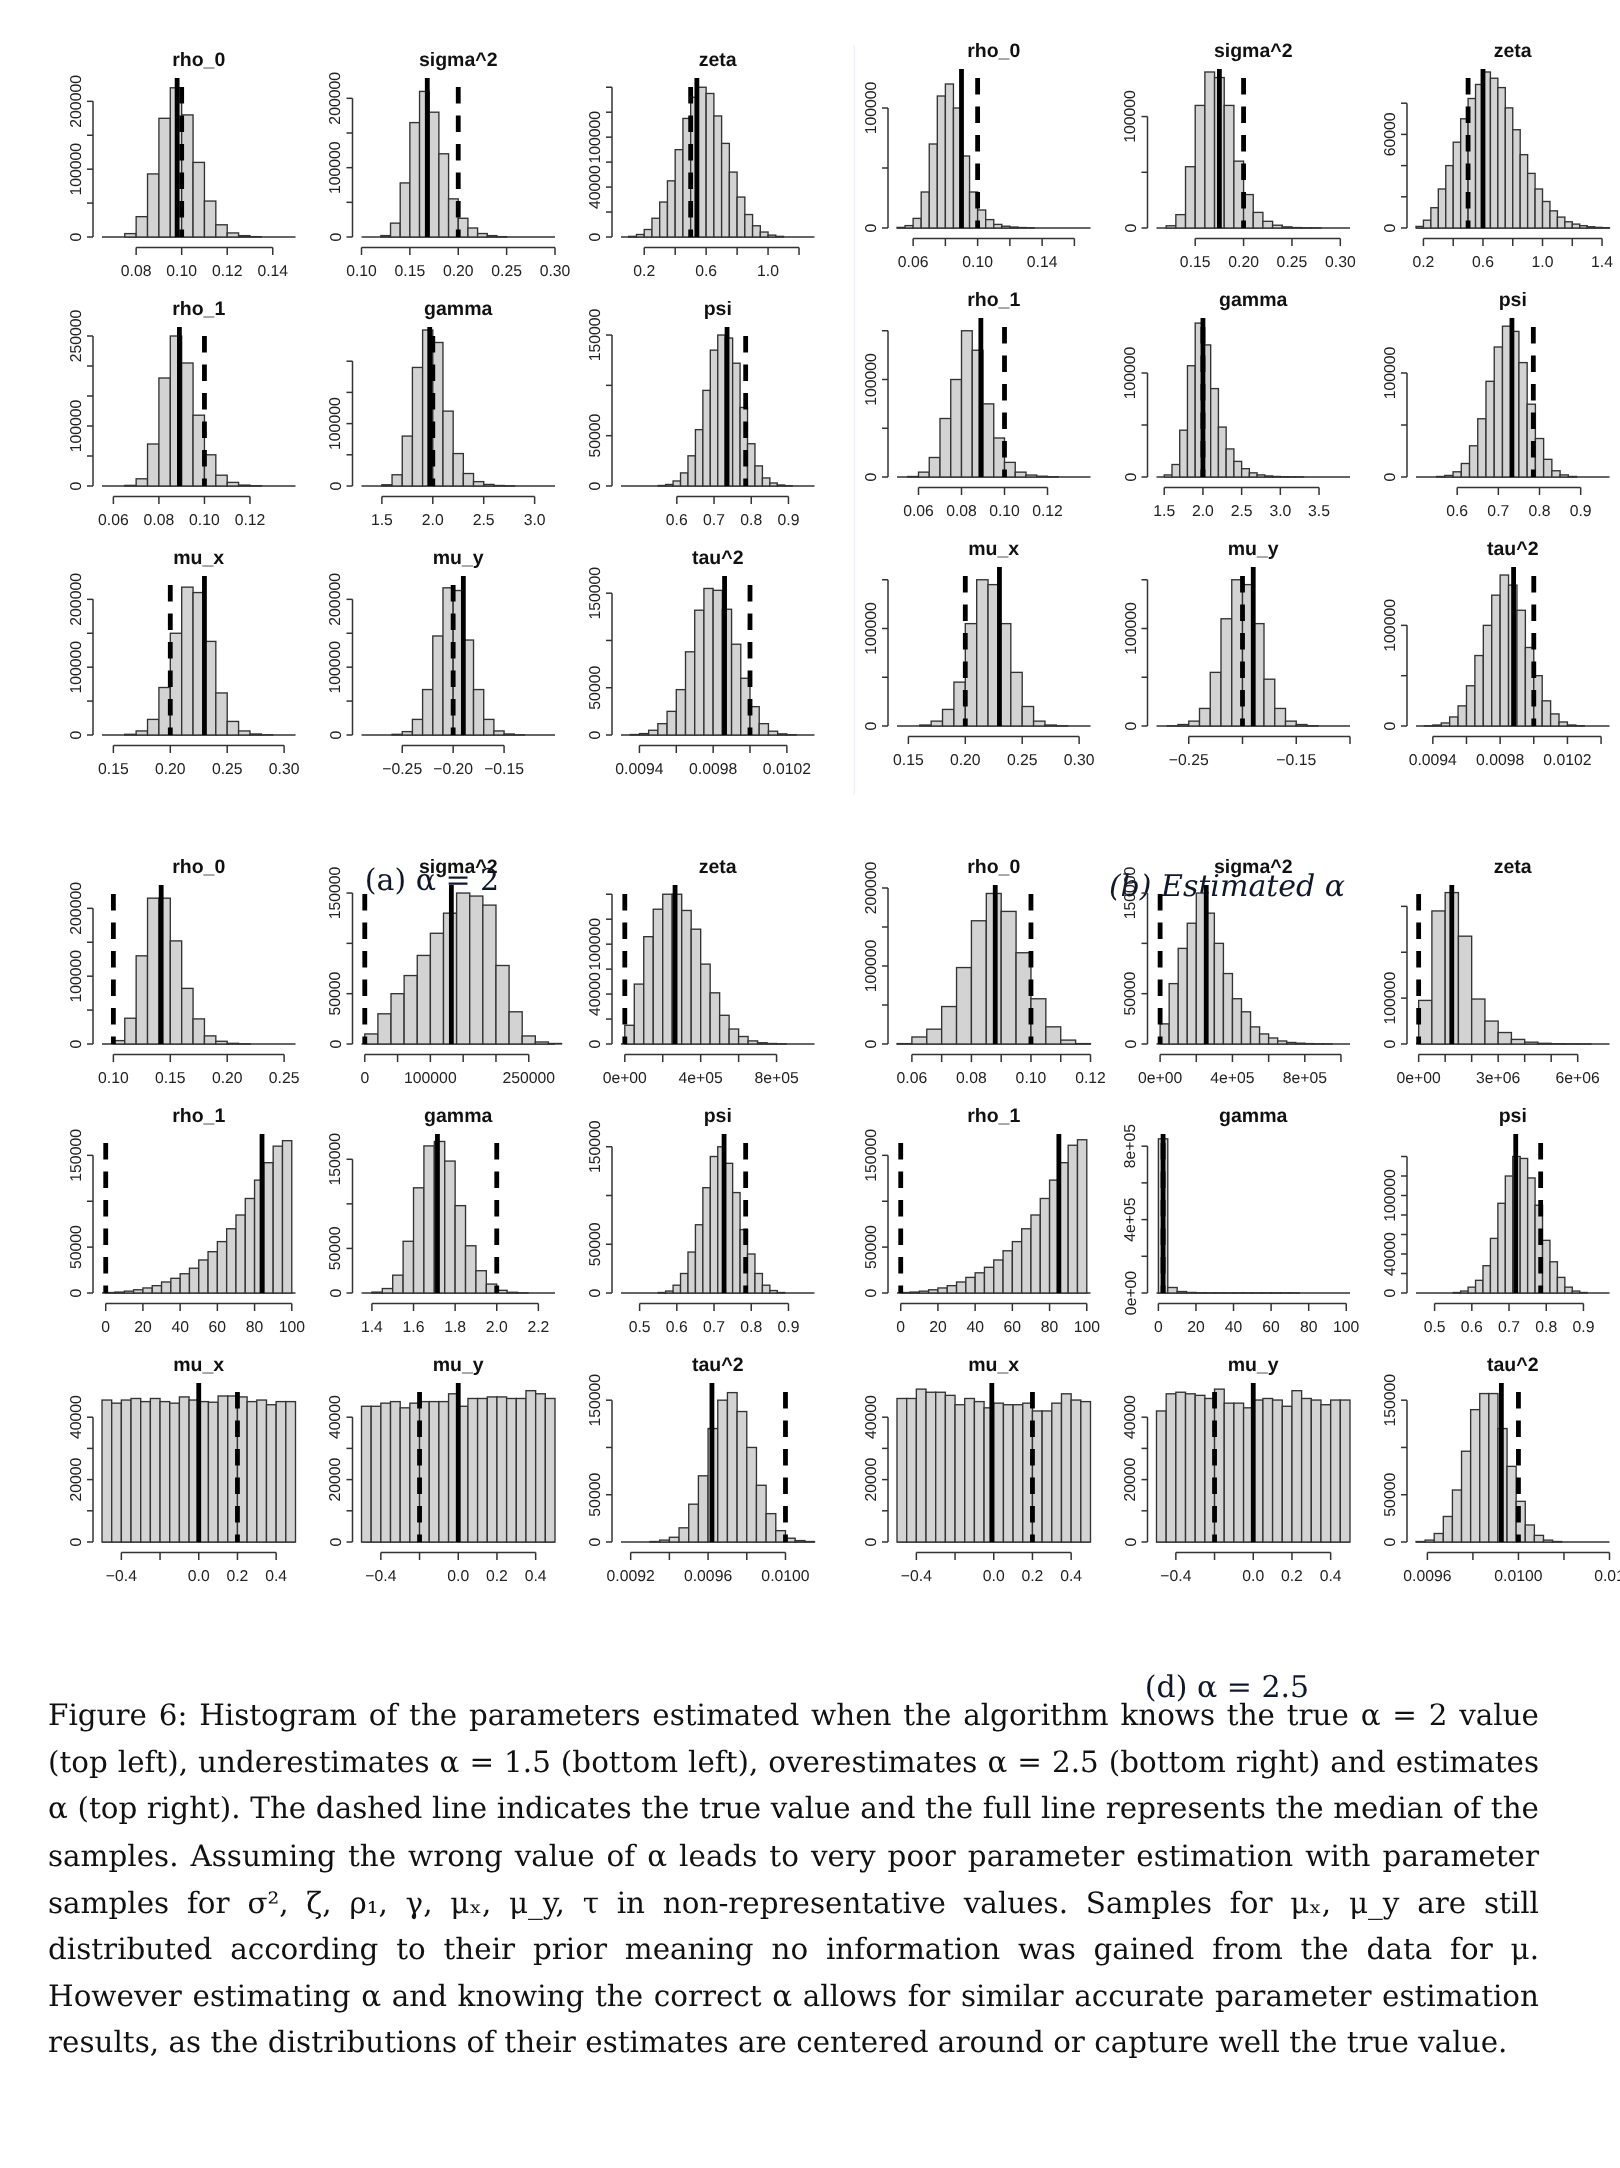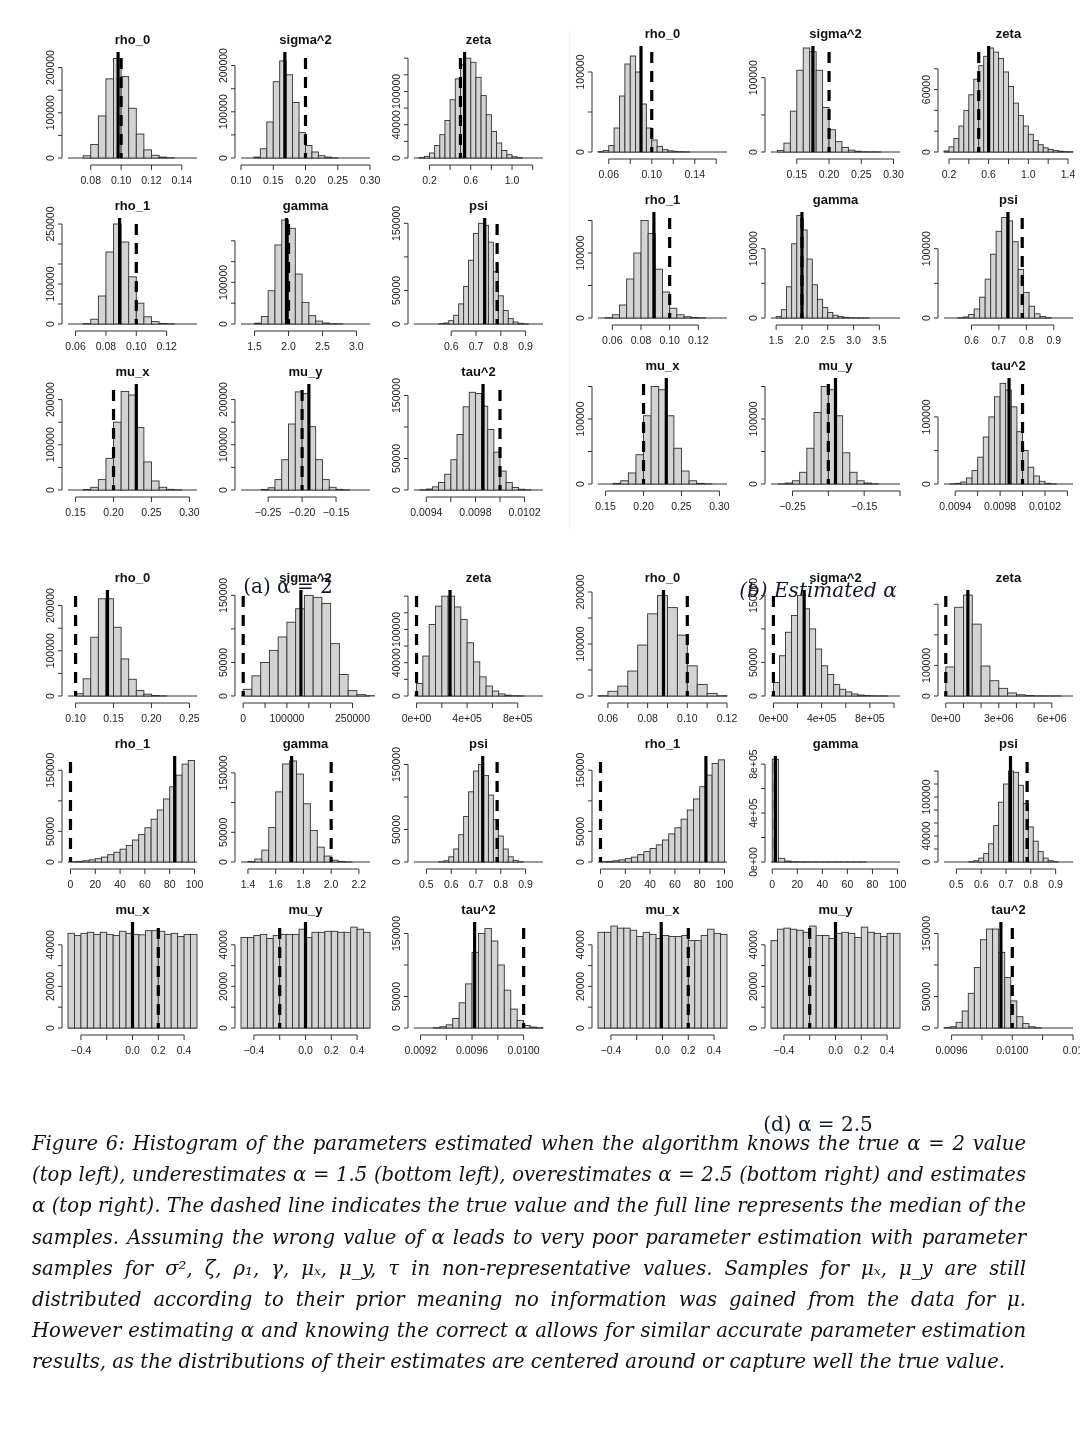--- a/index.html
+++ b/index.html
@@ -10,21 +10,21 @@
   .panel-caption { position: absolute; left: 0; width: 520px; text-align: center; font-family: "DejaVu Serif", serif; font-size: 20px; color: #0f172a; margin-top: 34px; }
   #panel-a { left: 28px; top: 30px; }
   #panel-b { left: 558px; top: 24px; }
   #panel-c { left: 28px; top: 568px; }
   #panel-d { left: 558px; top: 568px; }
   #panel-a .panel-caption, #panel-b .panel-caption { top: 510px; }
   #panel-c .panel-caption, #panel-d .panel-caption { top: 510px; }
   #panel-b .panel-caption { top: 520px; font-style: italic; }
   .divider { position: absolute; left: 569px; top: 30px; width: 1px; height: 500px; background: #eef2f8; }
   .figcap { position: absolute; left: 32px; top: 1128px; width: 994px; font-family: "DejaVu Serif", serif; font-size: 19.6px; line-height: 31.2px; color: #111; text-align: justify; }
-  .figcap p { margin: 0; font-style: italic; }
+  .figcap p { margin: 0; }
   .t-title { font-family: "Liberation Sans", sans-serif; font-weight: bold; font-size: 13px; fill: #111; }
   .t-tick { font-family: "Liberation Sans", sans-serif; font-size: 10.5px; fill: #222; }
 </style>
 </head>
 <body>
 
 <div class="divider"></div>
 
 <div class="panel" id="panel-a">
   <div class="panel-grid">

